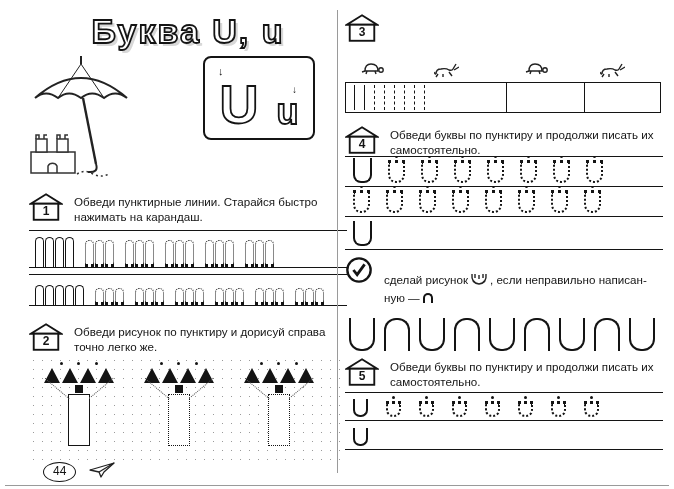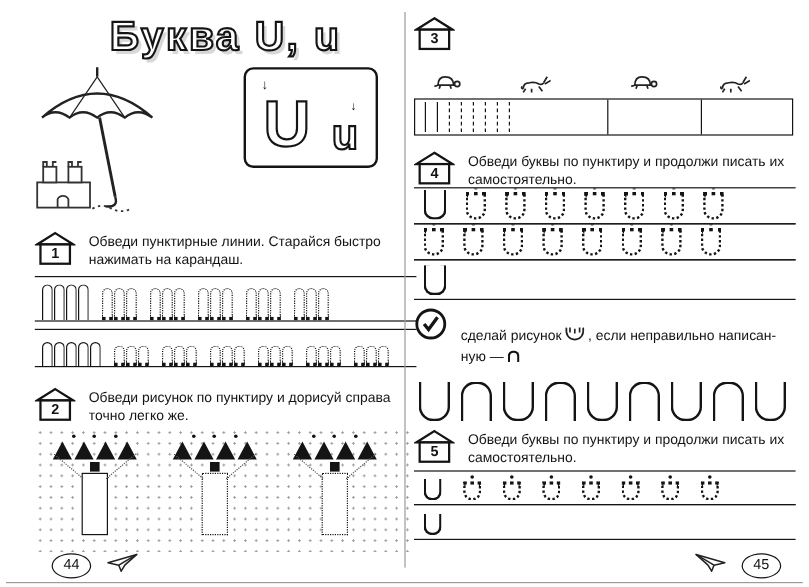--- a/index.html
+++ b/index.html
@@ -534,25 +534,14 @@
           <div class="dotcue"></div>
           <div class="gu dotted"></div>
         </div>
       </div>
     <div class="trace-line" id="ex5-row-2">
         <div class="cell">
           <div class="gu lead"></div>
         </div>
       </div>
 
-    <div class="pagefoot fright">
-      <span class="plane flip">
-        <svg width="26" height="16" viewBox="0 0 26 16">
-          <g fill="none" stroke="#222" stroke-width="1.3" stroke-linejoin="round">
-            <path d="M25 1 L1 8 L10 10 L12 15 L15 10 Z"></path>
-              <path d="M10 10 L25 1"></path>
-          </g>
-        </svg>
-      </span>
-      <span class="oval">45</span>
-    </div>
   </div>
 </div>
 
 </body></html>

